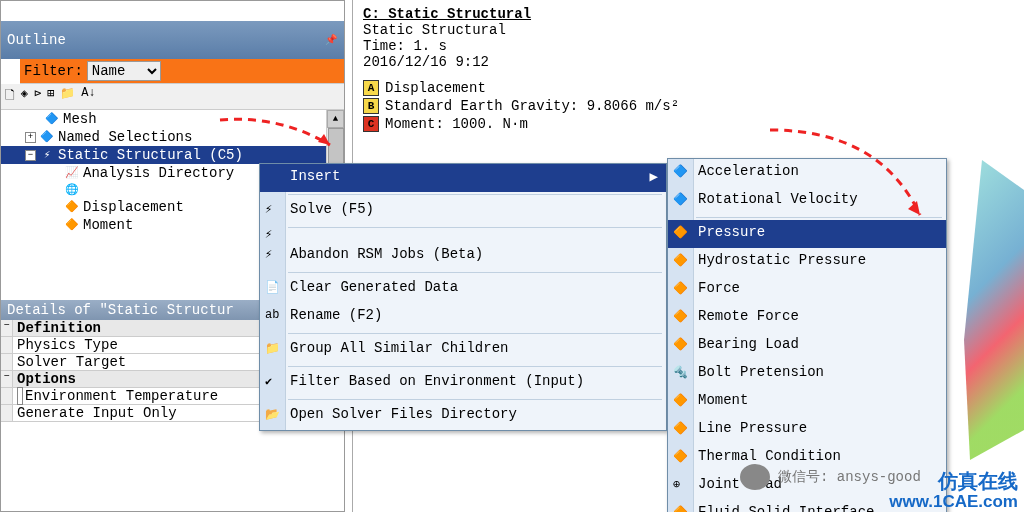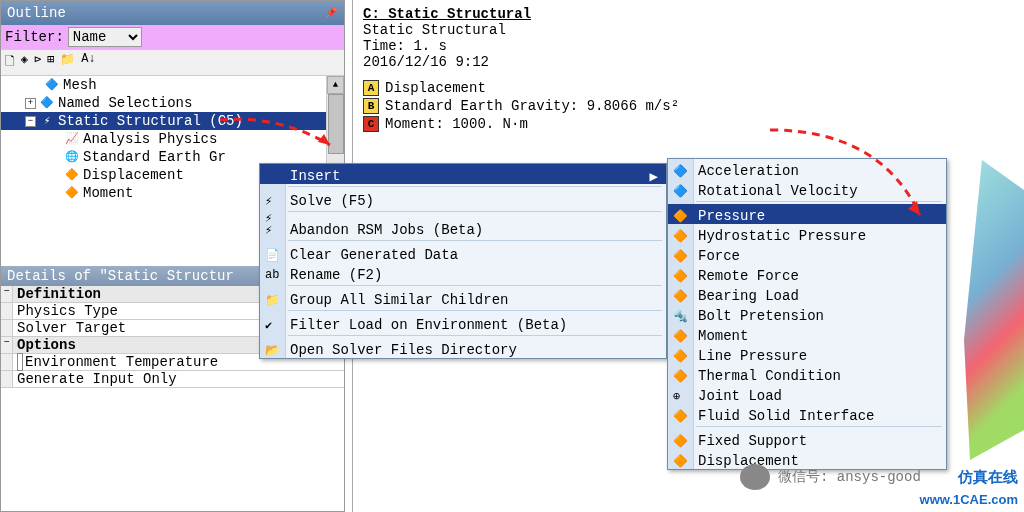--- a/index.html
+++ b/index.html
@@ -1,22 +1,22 @@
 <!DOCTYPE html>
 <html><head>
 <meta charset="utf-8">
 <style>
 * { margin: 0; padding: 0; box-sizing: border-box; font-family: "Courier New", monospace; font-size: 14px; }
 body { width: 1024px; height: 512px; background: #fff; position: relative; overflow: hidden; }
 
 
 .outline-panel { position: absolute; left: 0; top: 0; width: 345px; height: 512px; border: 1px solid #999; }
-.outline-titlebar { background: linear-gradient(#7B9ABE, #5A7DA8); color: #fff; padding: 4px 6px; font-family: "Courier New"; display: flex; justify-content: space-between; align-items: center; }
+.outline-titlebar { background: linear-gradient(#7B9ABE, #5A7DA8); color: #fff; padding: 11px 6px; font-family: "Courier New"; display: flex; justify-content: space-between; align-items: center; margin-top: 20px; }
 .outline-titlebar .pin { font-size: 10px; }
-.filter-row { display: flex; align-items: center; padding: 2px 4px; border-bottom: 1px solid #ccc; background: #f0abfc; }
+.filter-row { display: flex; align-items: center; padding: 2px 4px; border-bottom: 1px solid #ccc; background: #f97316; margin-left: 19px; }
 .filter-row label { font-family: "Courier New"; }
 .filter-row select { margin-left: 4px; width: 74px; font-family: "Courier New"; border: 1px solid #999; }
 .toolbar-row { padding: 2px 4px; border-bottom: 1px solid #ccc; display: flex; gap: 6px; background: #f0f0f0; }
 .toolbar-row span { font-size: 12px; cursor: pointer; }
 .tree-area { background: #fff; height: 190px; overflow: hidden; position: relative; }
 .tree-item { display: flex; align-items: center; padding: 1px 4px; white-space: nowrap; }
 .tree-item.selected { background: #1E3E8E; color: #fff; }
 .tree-icon { display: inline-block; width: 14px; height: 14px; margin-right: 4px; font-size: 11px; text-align: center; }
 .expand-box { display: inline-block; width: 11px; height: 11px; border: 1px solid #888; font-size: 9px; line-height: 9px; text-align: center; margin-right: 4px; background: #fff; color: #000; }
 .tree-spacer { display: inline-block; }
@@ -35,36 +35,36 @@
 
 .viewport { position: absolute; left: 352px; top: 0; right: 0; height: 512px; border-left: 1px solid #aaa; background: #fff; }
 .legend-block { padding: 6px 10px; font-family: "Courier New"; }
 .legend-block .title { font-weight: bold; text-decoration: underline; }
 .legend-item { display: flex; align-items: center; margin-top: 2px; }
 .legend-box { display: inline-block; width: 16px; height: 16px; border: 1px solid #333; margin-right: 6px; text-align: center; font-weight: bold; font-size: 11px; line-height: 14px; }
 
 
 .menu1 { position: absolute; left: 259px; top: 163px; width: 408px; background: #EFF4FA; border: 1px solid #6F8DA8; box-shadow: 2px 2px 4px rgba(0,0,0,0.3); }
 .menu1-iconcol { position: absolute; left: 0; top: 0; bottom: 0; width: 26px; background: #D6E3F2; border-right: 1px solid #C0D0E0; }
-.menu-item { position: relative; display: flex; align-items: center; padding: 4px 8px 0 30px; font-family: "Courier New"; }
+.menu-item { position: relative; display: flex; align-items: center; padding: 4px 8px 8px 30px; font-family: "Courier New"; }
 .menu-item.hl { background: #1E3E8E; color: #fff; }
 .menu-item .arrow { position: absolute; right: 8px; }
 .menu-item .micon { position: absolute; left: 5px; font-size: 12px; }
 .menu-sep { height: 1px; background: #C0D0E0; margin: 2px 4px 2px 28px; }
 
 
 .menu2 { position: absolute; left: 667px; top: 158px; width: 280px; background: #EFF4FA; border: 1px solid #6F8DA8; box-shadow: 2px 2px 4px rgba(0,0,0,0.3); }
 .menu2-iconcol { position: absolute; left: 0; top: 0; bottom: 0; width: 26px; background: #D6E3F2; border-right: 1px solid #C0D0E0; }
 
 
 .wm1 { position: absolute; left: 480px; top: 240px; font-family: Arial; font-size: 28px; font-weight: bold; color: rgba(120,120,120,0.25); letter-spacing: 2px; pointer-events: none; }
 .wm-wechat { position: absolute; left: 740px; top: 464px; display: flex; align-items: center; color: #777; font-family: "Microsoft YaHei", sans-serif; font-size: 18px; }
 .wm-wechat .bubble { width: 30px; height: 26px; background: #888; border-radius: 50% 50% 50% 50%; margin-right: 8px; position: relative; }
-.wm-1cae-top { position: absolute; right: 6px; top: 468px; color: #1669C7; font-family: Liberation Serif, serif; font-size: 15px; font-weight: bold; }
-.wm-1cae-bot { position: absolute; right: 6px; top: 492px; color: #1669C7; font-family: Arial; font-size: 13px; font-weight: bold; }
+.wm-1cae-top { position: absolute; right: 6px; top: 468px; color: #1669C7; font-family: Liberation Serif, serif; font-size: 20px; font-weight: bold; }
+.wm-1cae-bot { position: absolute; right: 6px; top: 492px; color: #1669C7; font-family: Arial; font-size: 17px; font-weight: bold; }
 
 
 .arrow-red { position: absolute; pointer-events: none; }
 
 
 .geo { position: absolute; right: 0; top: 160px; width: 60px; height: 300px; background: linear-gradient(135deg,#7AD6D0,#3C8FC0 40%,#E23 60%,#7C2 80%); opacity: 0.7; clip-path: polygon(30% 0,100% 10%,100% 90%,10% 100%,0 60%); }
 </style>
 </head>
 <body>
 
@@ -99,26 +99,25 @@
       </div>
       <div class="tree-item selected">
         <span class="tree-spacer" style="width:20px"></span>
         <span class="expand-box">−</span>
         <span class="tree-icon">⚡</span>
         <span>Static Structural (C5)</span>
       </div>
       <div class="tree-item">
         <span class="tree-spacer" style="width:60px"></span>
         <span class="tree-icon">📈</span>
-        <span>Analysis Physics</span>
+        <span>Analysis Directory</span>
       </div>
       <div class="tree-item">
         <span class="tree-spacer" style="width:60px"></span>
         <span class="tree-icon">🌐</span>
-        <span>Standard Earth Gr</span>
       </div>
       <div class="tree-item">
         <span class="tree-spacer" style="width:60px"></span>
         <span class="tree-icon">🔶</span>
         <span>Displacement</span>
       </div>
       <div class="tree-item">
         <span class="tree-spacer" style="width:60px"></span>
         <span class="tree-icon">🔶</span>
         <span>Moment</span>
@@ -216,21 +215,21 @@
         <span>Rename (F2)</span>
       </div>
       <div class="menu-sep"></div>
       <div class="menu-item">
         <span class="micon">📁</span>
         <span>Group All Similar Children</span>
       </div>
       <div class="menu-sep"></div>
       <div class="menu-item">
         <span class="micon">✔</span>
-        <span>Filter Load on Environment (Beta)</span>
+        <span>Filter Based on Environment (Input)</span>
       </div>
       <div class="menu-sep"></div>
       <div class="menu-item">
         <span class="micon">📂</span>
         <span>Open Solver Files Directory</span>
       </div>
     </div>
 </div>
 
 <div class="menu2">

